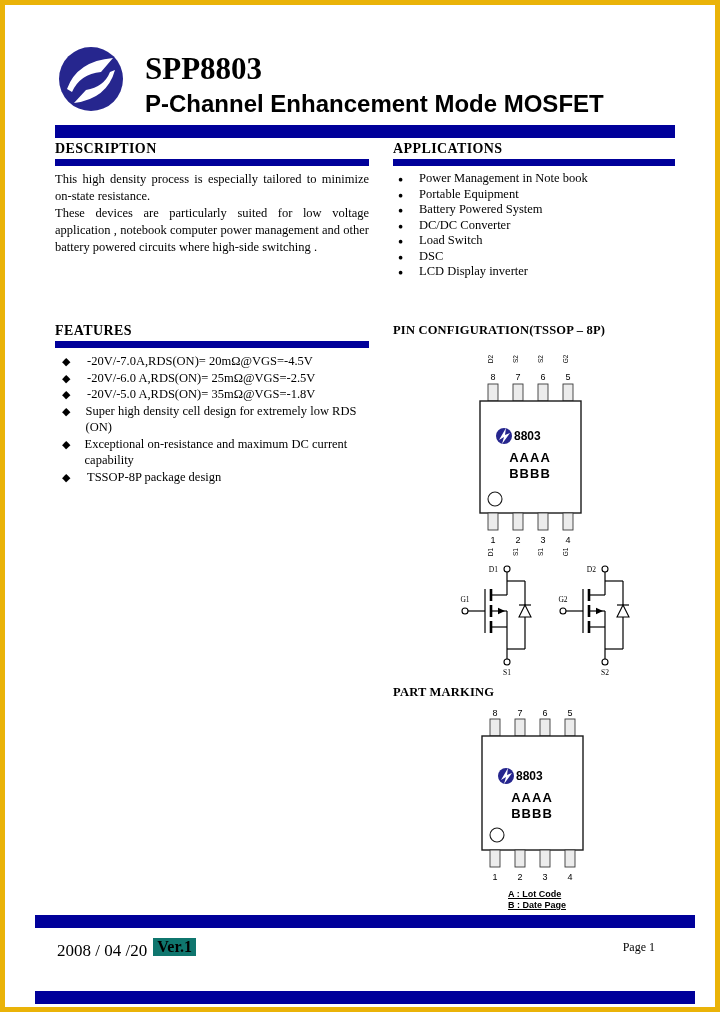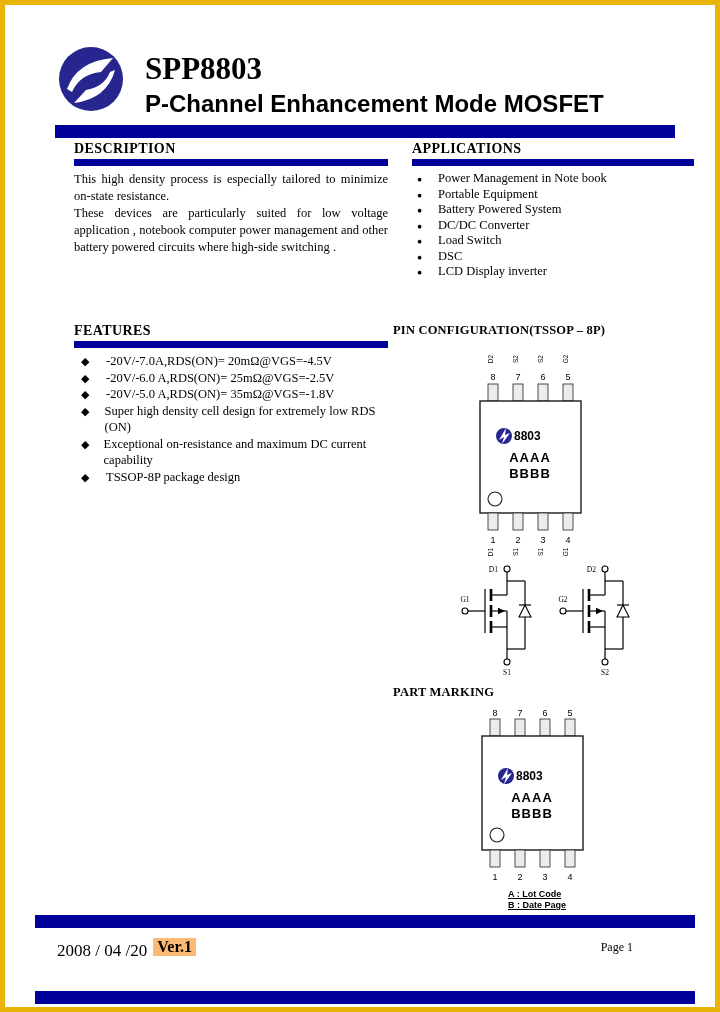--- a/index.html
+++ b/index.html
@@ -12,21 +12,21 @@
   .navy { background:#00009a; }
 
   
   .logo-wrap { position:absolute; left:52px; top:40px; }
   .title-wrap { position:absolute; left:140px; top:48px; }
   .part-no { font-size:31px; font-weight:bold; font-family:"Liberation Serif",serif; line-height:32px; }
   .subtitle { font-size:24px; font-weight:bold; font-family:"Liberation Sans",sans-serif; margin-top:5px; }
   .bar-main { position:absolute; left:50px; top:120px; width:620px; height:13px; }
 
   
-  .sec { position:absolute;margin-left:19px; }
+  .sec { position:absolute; }
   .sec-head { font-size:14px; font-weight:bold; letter-spacing:0.4px; }
   .sec-rule { height:7px; background:#00009a; margin:2px 0 5px 0; }
   .desc { left:50px; top:136px; width:314px; }
   .body-text { font-size:12.5px; line-height:17px; text-align:justify; }
   .apps { left:388px; top:136px; width:282px; }
   ul { list-style:none; }
   .app-list li { display:flex; font-size:12.5px; line-height:15.5px; }
   .app-list .dot { width:26px; padding-left:5px; font-size:8.5px; transform:translateY(1px); }
   .features { left:50px; top:318px; width:314px; }
   .feat-list li { display:flex; font-size:12.5px; line-height:16.5px; }
@@ -57,23 +57,23 @@
   .schem-svg text { font-family:"Liberation Serif",serif; font-size:7.5px; }
   .schem-svg .arrow { fill:#000; stroke:none; }
   .schem-svg .diode { fill:none; stroke:#000; stroke-width:1.1; }
 
   
   .fbar1 { position:absolute; left:30px; top:910px; width:660px; height:13px; }
   .frow  { position:absolute; left:30px; top:929px; width:660px; height:26px;
            display:flex; align-items:center; }
   .fdate { margin-left:22px; font-size:17px;margin-top:8px; }
   .fver  { margin-left:6px; font-family:"Liberation Serif",serif; font-weight:bold;
-           font-size:16px; background:#fdba74; padding:0 4px; }
+           font-size:16px; background:#0f766e; padding:0 4px; }
   .fspacer { flex:1; }
-  .fpage { margin-right:62px; font-size:12px; }
+  .fpage { margin-right:40px; font-size:12px; }
   .fbar2 { position:absolute; left:30px; top:986px; width:660px; height:13px; }
 </style>
 </head>
 <body>
 
 <div class="page">
 
   <div class="logo-wrap">
     <svg width="68" height="72" viewBox="0 0 68 72">
       <circle cx="34" cy="34" r="32" fill="#26268e"></circle>

